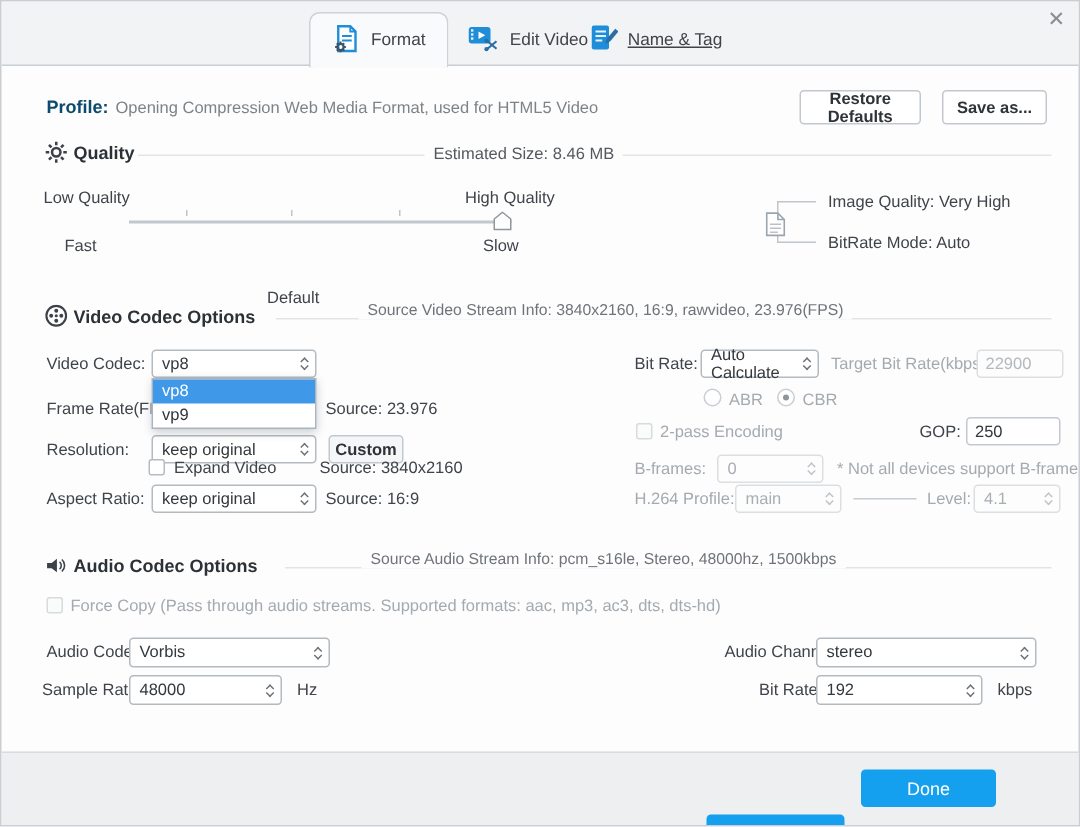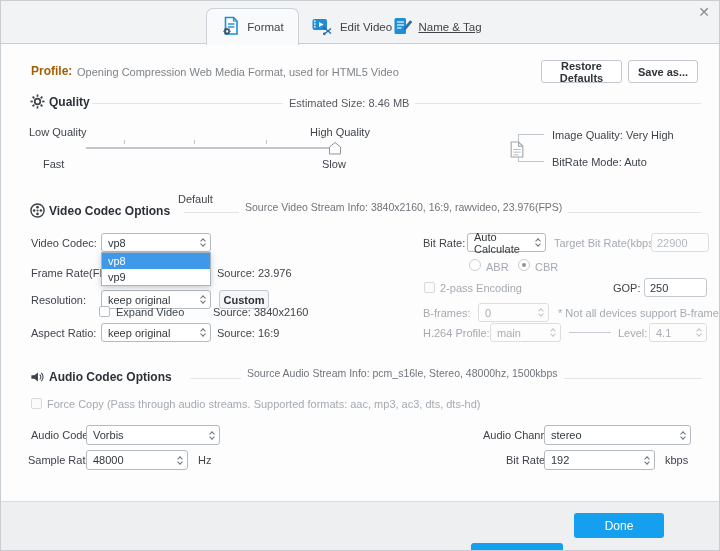--- a/index.html
+++ b/index.html
@@ -17,21 +17,21 @@
          font-size:11.5px; color:#3f4449; }
   .tab.active { background:#f8fafb; border:1px solid #ccd2d7; border-bottom:none;
                 border-radius:7px 7px 0 0; }
   .close-x { position:absolute; right:9px; top:2px; font-size:14px; color:#878d93;
              z-index:3; line-height:18px; }
   
   .t { position:absolute; font-size:11px; color:#3f444a; white-space:nowrap; }
   .t.gray { color:#a4aaaf; }
   .t.dim  { color:#7e8387; }
   .t.small{ font-size:10.5px; color:#6f747a; }
-  .t.b    { font-weight:bold; color:#a16207; }
+  .t.b    { font-weight:bold; color:#0c4a6e; }
   .sect-title { position:absolute; font-size:12px; font-weight:bold; color:#2c3136; white-space:nowrap; }
   .divider { position:absolute; height:1px; background:#e2e5e8; }
   .overline { background:#fdfdfe; padding:0 6px; z-index:1; }
   
   .btn-white { position:absolute; background:#fff; border:1px solid #c2c8ce; border-radius:3px;
                font-family:inherit; font-size:11px; font-weight:bold; color:#2e3337;
                display:flex; align-items:center; justify-content:center; }
   .btn-blue  { position:absolute; background:var(--accent,#14a0ee); border:none; border-radius:3px;
                font-family:inherit; font-size:12px; color:#fff;
                display:flex; align-items:center; justify-content:center; }
@@ -139,21 +139,21 @@
         </g>
       </svg>
     </span>
     <span>Name &amp; Tag</span>
   </div>
 
   <div class="close-x">✕</div>
 
   <div class="t b" style="left:30px;top:63px;font-size:12px;">Profile:</div>
   <div class="t dim" style="left:76px;top:65px;">Opening Compression Web Media Format, used for HTML5 Video</div>
-  <button class="btn-white" style="left:532px;top:59px;width:81px;height:23px;margin-left:8px;">Restore Defaults</button>
+  <button class="btn-white" style="left:532px;top:59px;width:81px;height:23px;">Restore Defaults</button>
   <button class="btn-white" style="left:627px;top:59px;width:70px;height:23px;">Save as...</button>
 
   <span class="icon" style="left:29px;top:93px;">
     <svg width="15" height="15" viewBox="0 0 16 16">
       <circle cx="8" cy="8" r="3" fill="none" stroke="#3c4247" stroke-width="1.8"></circle>
       <g stroke="#3c4247" stroke-width="1.8">
         <line x1="8" y1="0.5" x2="8" y2="3"></line>
           <line x1="8" y1="13" x2="8" y2="15.5"></line>
         <line x1="0.5" y1="8" x2="3" y2="8"></line>
           <line x1="13" y1="8" x2="15.5" y2="8"></line>

